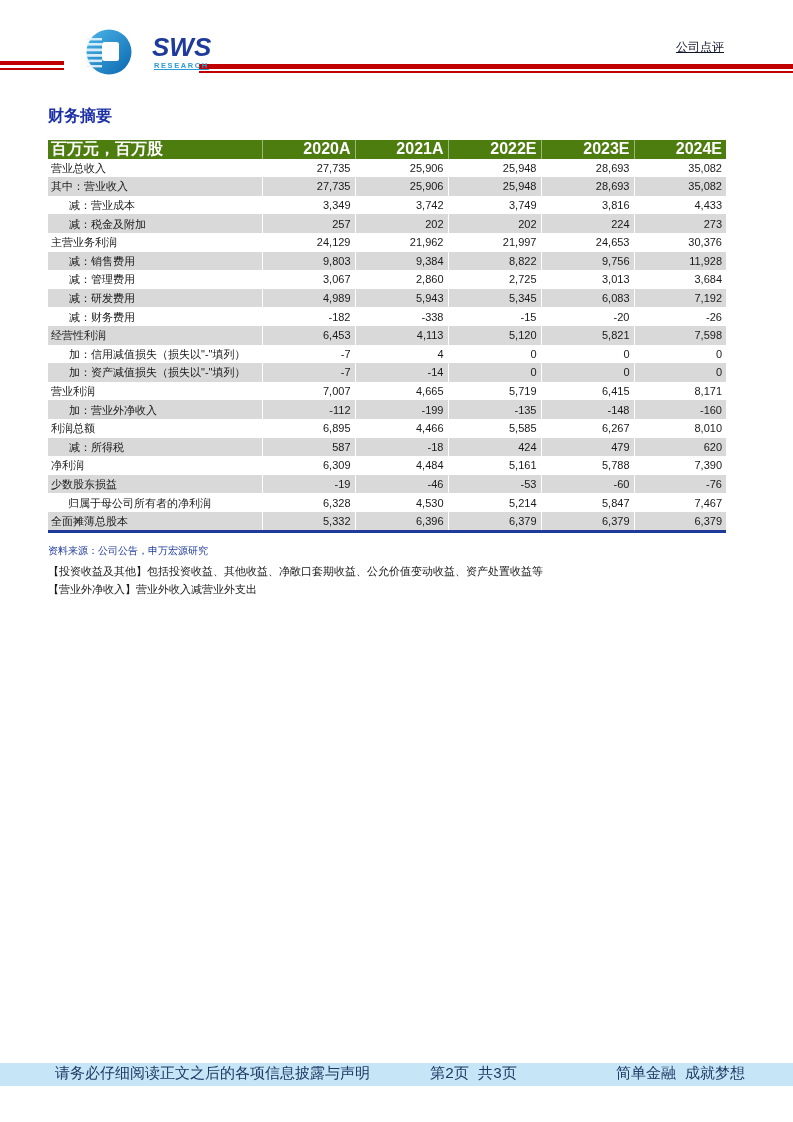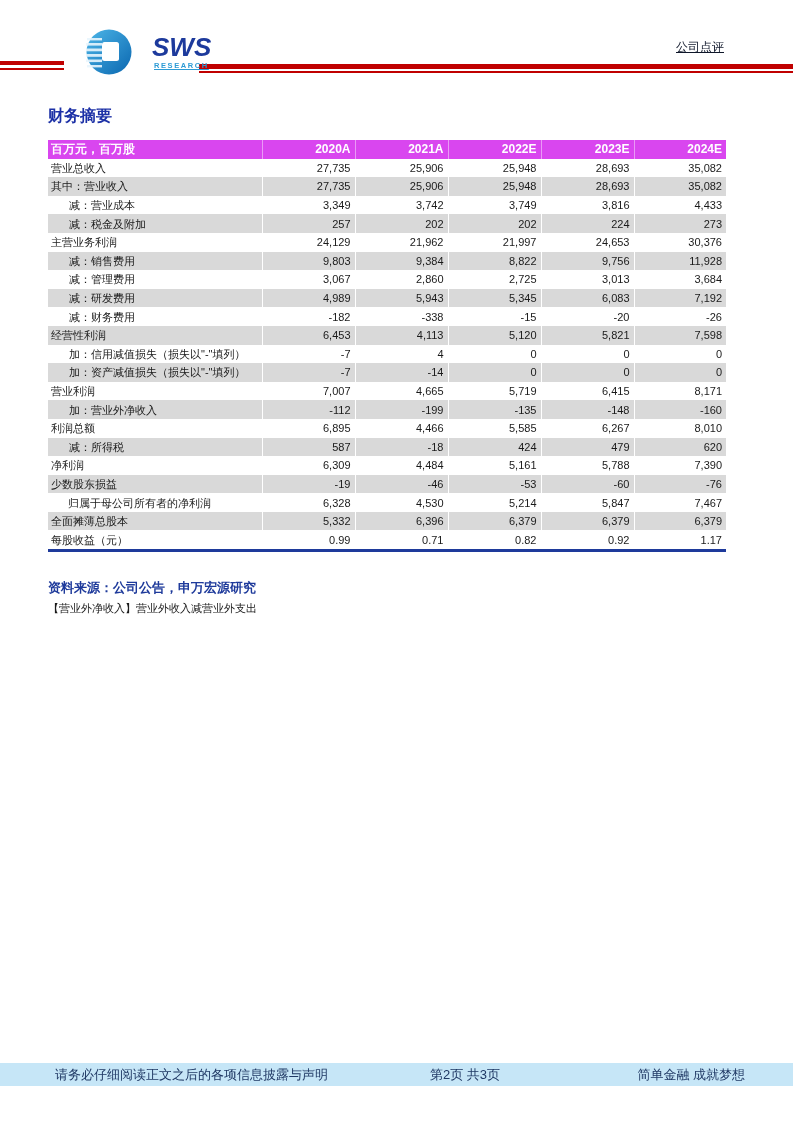--- a/index.html
+++ b/index.html
@@ -17,40 +17,40 @@
   .logo{position:absolute;left:86px;top:29px;display:flex;align-items:flex-start;}
   .logo-text{margin-left:20px;margin-top:5px;line-height:1;}
   .logo-sws{font-size:26px;font-weight:bold;font-style:italic;color:#1d3a9c;letter-spacing:0px;}
   .logo-research{font-size:7.5px;font-weight:bold;color:#2d9bd5;letter-spacing:1.6px;margin-top:2px;margin-left:2px;text-decoration:underline;}
   .report-type{position:absolute;left:676px;top:39px;font-size:12px;color:#0f172a;text-decoration:underline;}
   
   .content{position:absolute;left:48px;top:105px;width:678px;}
   .fin-title{font-size:16px;line-height:22px;font-weight:bold;color:#1c30a6;margin-bottom:13px;}
   table.fin{border-collapse:collapse;table-layout:fixed;width:678px;border-bottom:3px solid #1e3a9b;}
   table.fin th{
-    background:#d946ef;color:#ffffff;font-weight:bold;font-size:12px;
+    background:#4d7c0f;color:#ffffff;font-weight:bold;font-size:16px;
     height:18.6px;line-height:12px;padding:0 4px 0 0;text-align:right;vertical-align:middle;
     border-left:1px solid rgba(255,255,255,0.45);
   }
   table.fin th.unit{ text-align:left;padding:0 0 0 3px;border-left:none;}
   table.fin td{
     font-size:11px;color:#1a1a1a;height:18.6px;line-height:12px;
     padding:0;vertical-align:middle;white-space:nowrap;overflow:hidden;
   }
   table.fin tbody tr:nth-child(even){background:#d9d9d9;}
   table.fin td.num{text-align:right;padding-right:4px;border-left:1px solid #ffffff;}
   table.fin td.label{padding-left:3px;}
   table.fin td.label.ind1{padding-left:21px;}
   table.fin td.label.ind2{padding-left:20px;}
-  .source{margin-top:28px;font-size:13px;font-weight:bold;color:#1e3a9b;line-height:16px;}
+  .source{margin-top:10px;font-size:10px;font-weight:normal;color:#1e3a9b;line-height:16px;}
   .notes{margin-top:3px;}
   .note-line{font-size:11px;color:#1a1a1a;line-height:18px;}
   
   .footer{position:absolute;left:0;top:1063px;width:793px;height:23px;background:#c6e6f7;}
-  .footer span{position:absolute;top:0;line-height:23px;font-size:13px;color:#1f3864;}
+  .footer span{position:absolute;top:0;line-height:23px;font-size:15px;color:#1f3864;font-family:Liberation Mono, monospace;}
   .footer .f-left{left:55px;}
   .footer .f-center{left:430px;}
   .footer .f-right{right:48px;}
 </style>
 </head>
 <body>
 
 <div class="redline rl-left-thick"></div>
 <div class="redline rl-left-thin"></div>
 <div class="redline rl-right-thick"></div>
@@ -259,33 +259,26 @@
           <td class="num">7,467</td>
         </tr>
         <tr>
           <td class="label ind0">全面摊薄总股本</td>
           <td class="num">5,332</td>
           <td class="num">6,396</td>
           <td class="num">6,379</td>
           <td class="num">6,379</td>
           <td class="num">6,379</td>
         </tr>
-        <tr>
-          <td class="label ind0">每股收益（元）</td>
-          <td class="num">0.99</td>
-          <td class="num">0.71</td>
-          <td class="num">0.82</td>
-          <td class="num">0.92</td>
-          <td class="num">1.17</td>
-        </tr>
       </tbody>
   </table>
 
   <div class="source">资料来源：公司公告，申万宏源研究</div>
   <div class="notes">
+      <div class="note-line">【投资收益及其他】包括投资收益、其他收益、净敞口套期收益、公允价值变动收益、资产处置收益等</div>
       <div class="note-line">【营业外净收入】营业外收入减营业外支出</div>
     </div>
 </div>
 
 <div class="footer">
   <span class="f-left">请务必仔细阅读正文之后的各项信息披露与声明</span>
   <span class="f-center">第2页 共3页</span>
   <span class="f-right">简单金融 成就梦想</span>
 </div>
 

